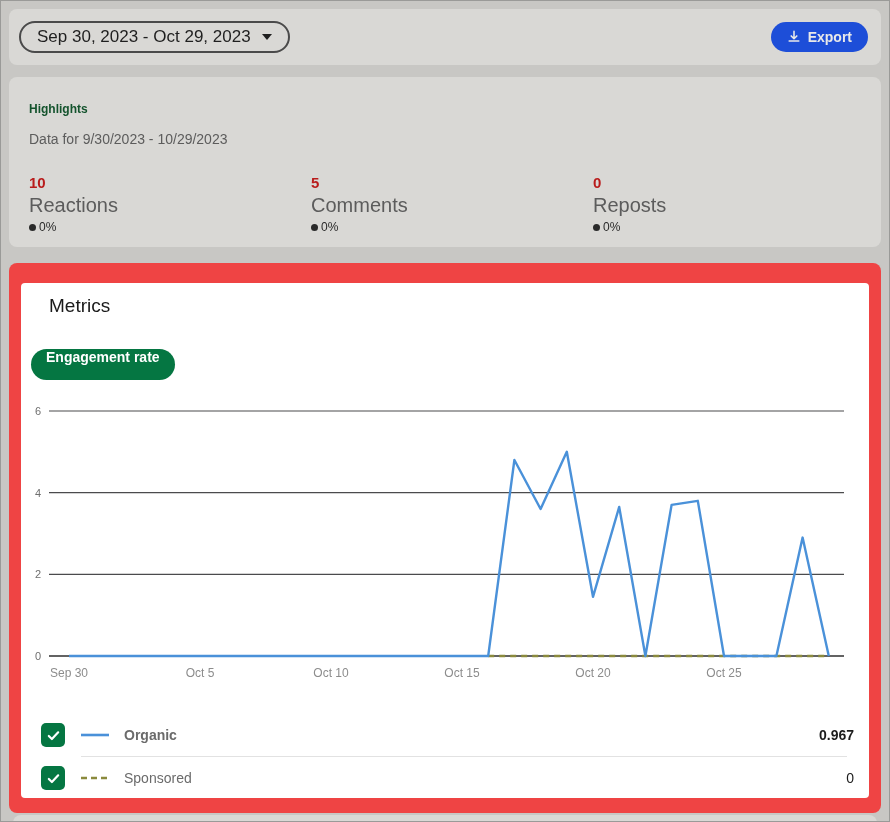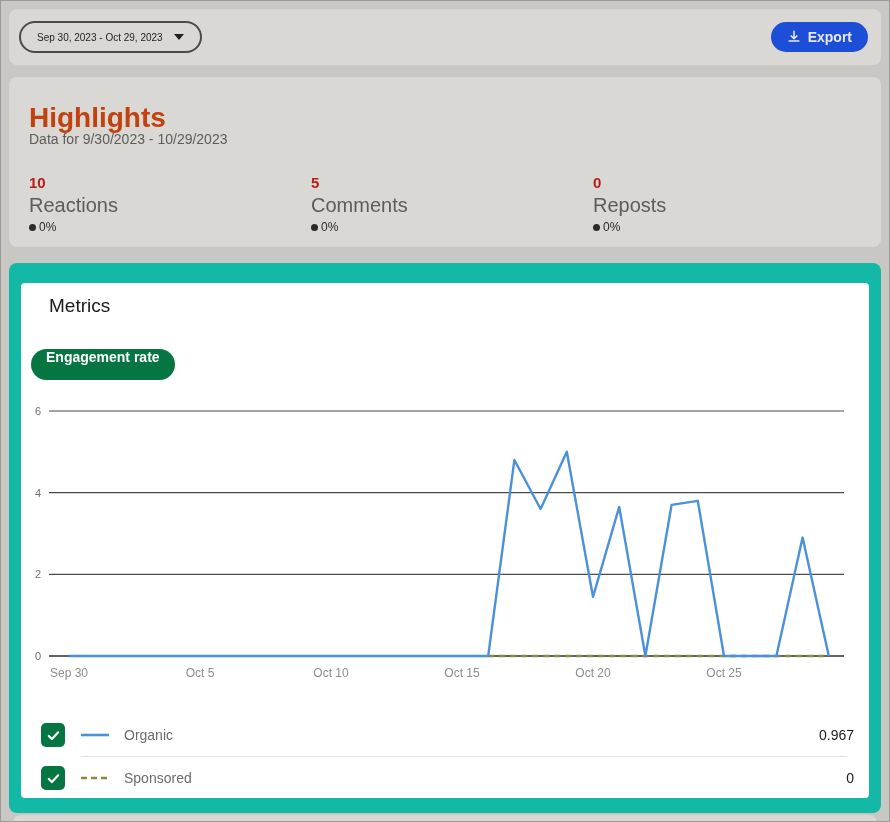--- a/index.html
+++ b/index.html
@@ -14,66 +14,66 @@
   .card-dim {
     position:absolute; left:8px; right:8px;
     background:#d9d8d5; border-radius:8px;
   }
   
   #topbar { top:8px; height:56px; }
   .date-pill {
     position:absolute; left:10px; top:12px; height:32px;
     display:flex; align-items:center; gap:11px;
     padding:0 16px; border:2px solid #4a4a4a; border-radius:17px;
-    color:#1f1f1f; font-size:10px; cursor:pointer;
+    color:#1f1f1f; font-size:17px; cursor:pointer;
   }
   .caret-down {
     width:0; height:0; border-left:5px solid transparent;
     border-right:5px solid transparent; border-top:6px solid #1f1f1f;
   }
   .export-btn {
     position:absolute; right:13px; top:13px; height:30px;
     display:flex; align-items:center; gap:7px; padding:0 16px;
     background:#1d4ed8; border:none; border-radius:15px;
     color:#e9e9e9; font-size:14px; font-weight:bold; cursor:pointer;
   }
   
   #highlights { top:76px; height:170px; }
-  .hl-title { position:absolute; left:20px; top:25px; font-size:28px; font-weight:600; color:#c2410c; }
+  .hl-title { position:absolute; left:20px; top:25px; font-size:12px; font-weight:600; color:#14532d; }
   .hl-sub   { position:absolute; left:20px; top:54px; font-size:14px; color:#5c5c5c; }
   .stat { position:absolute; top:96px; width:260px; }
   .stat .v { font-size:15px; font-weight:bold; color:#b91c1c; line-height:20px; }
   .stat .l { font-size:20px; color:#5c5c5c; line-height:20px; margin-top:2px; }
   .stat .c { display:flex; align-items:center; gap:3px; margin-top:5px; font-size:12px; color:#2a2a2a; }
   .dot { width:7px; height:7px; border-radius:50%; background:#2a2a2a; }
   #stat-0 { left:20px; } #stat-1 { left:302px; } #stat-2 { left:584px; }
   
   #purple-region {
     position:absolute; left:8px; top:262px; right:8px; height:550px;
-    background:#14b8a6; border-radius:8px;
+    background:#ef4444; border-radius:8px;
   }
   #metrics-card {
     position:absolute; left:12px; top:20px; width:848px; height:515px;
     background:#ffffff; border-radius:4px;
   }
   .m-title { position:absolute; left:28px; top:12px; font-size:19px; color:#1a1a1a; }
   .metric-btn {
     position:absolute; left:10px; top:66px; height:31px;
     display:flex; align-items:flex-start; gap:21px; padding:0 15px;
     background:#057642; border:none; border-radius:16px;
     color:#ffffff; font-size:14px; font-weight:bold; cursor:pointer;flex-direction:column;
   }
   .metric-btn .caret-down { border-top-color:#ffffff; }
   #chart-svg { position:absolute; left:0; top:118px; }
   
   .legend-row {
     position:absolute; left:10px; right:10px; height:42px;
     display:flex; align-items:center;
   }
-  #legend-0 { top:431px; } #legend-1 { top:474px; }
+  #legend-0 { top:431px;font-weight:bold; } #legend-1 { top:474px; }
   .legend-divider { position:absolute; left:60px; right:22px; top:473px; border-top:1px solid #e2e2e2; }
   .checkbox {
     width:24px; height:24px; margin-left:10px; border-radius:5px;
     background:#057642; display:flex; align-items:center; justify-content:center;
     cursor:pointer; flex:0 0 auto;
   }
   .sample { margin-left:15px; flex:0 0 auto; }
   .legend-label { margin-left:14px; font-size:14px; color:#6b6b6b; }
   .legend-value { margin-left:auto; margin-right:5px; font-size:14px; color:#1c1c1c; }
   

